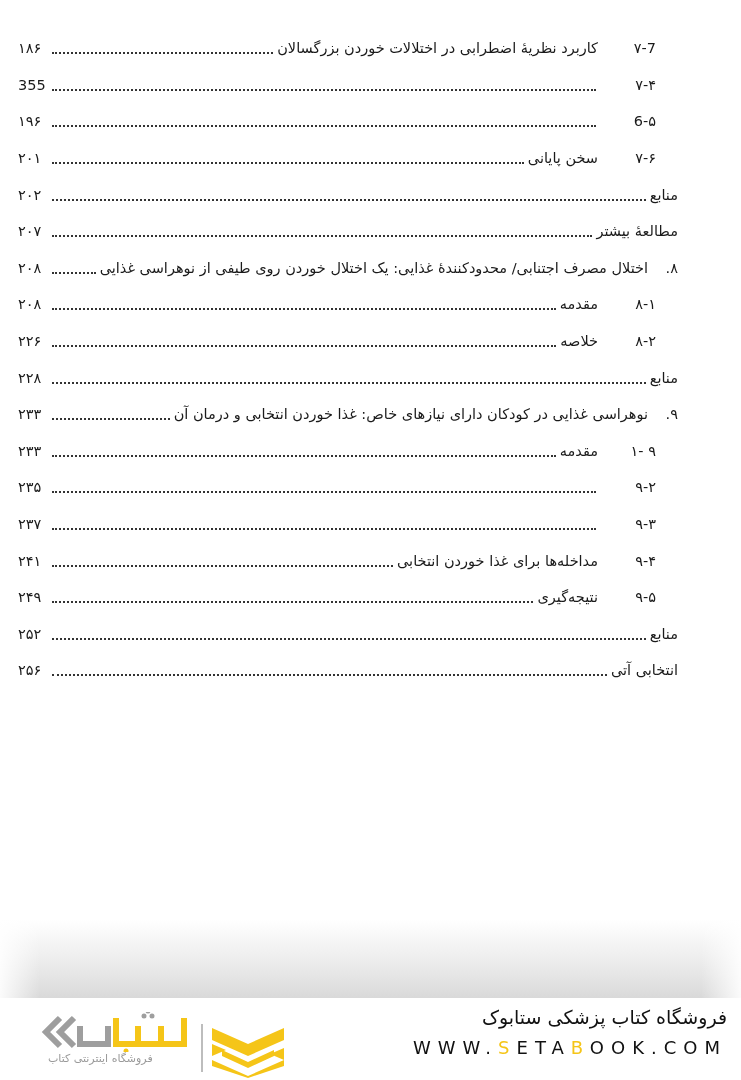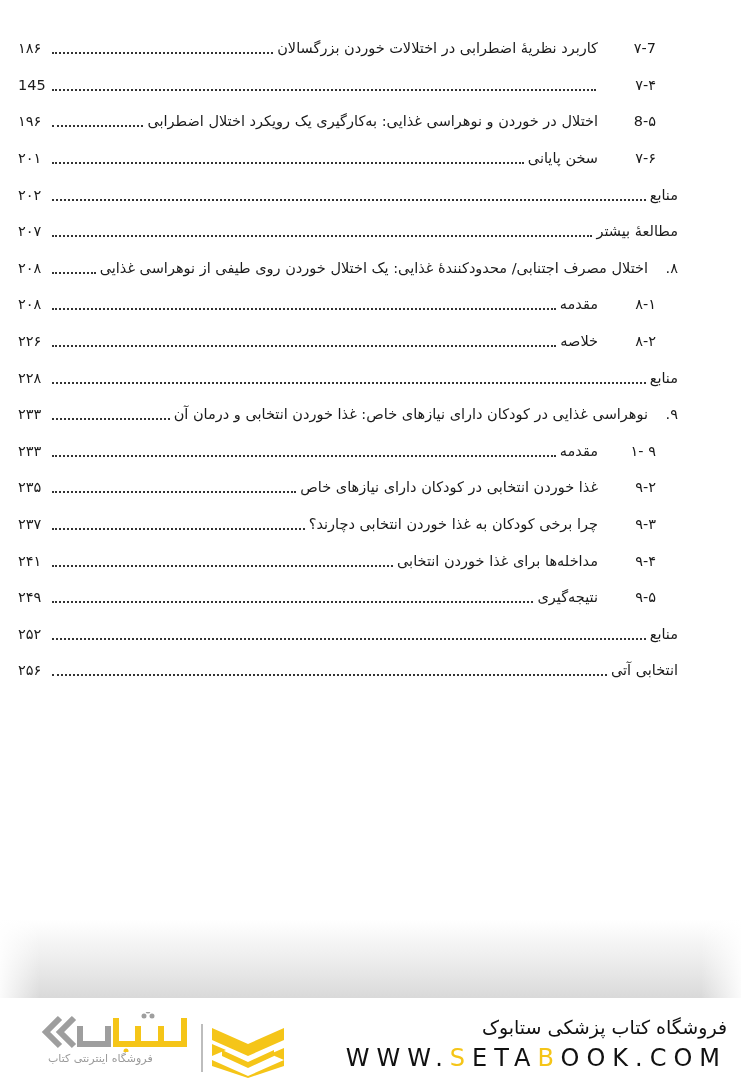--- a/index.html
+++ b/index.html
@@ -95,33 +95,33 @@
     position: absolute;
     left: 0;
     top: 998px;
     width: 741px;
     height: 82px;
     background: #ffffff;
   }
   .brand-text {
     position: absolute;
     right: 14px;
-    top: 16px;
+    top: 6px;
     text-align: right;
     direction: rtl;
   }
   .brand-fa {
     font-size: 19px;
     color: #111;
     line-height: 26px;
   }
   .brand-url {
     direction: ltr;
     font-family: "DejaVu Sans", sans-serif;
-    font-size: 24px;
+    font-size: 18px;
     letter-spacing: 7px;
     color: #111;
     margin-top: 4px;
     line-height: 28px;
   }
   .brand-url .hl { color: #f5c518; }
   .logo {
     position: absolute;
     left: 34px;
     top: 14px;
@@ -168,25 +168,24 @@
   <div class="toc">
     <div class="row sub">
       <span class="num">۷-7</span>
       <span class="title">کاربرد نظریۀ اضطرابی در اختلالات خوردن بزرگسالان</span>
       <span class="dots"></span>
       <span class="page-no">۱۸۶</span>
     </div>
     <div class="row sub">
       <span class="num">۷-۴</span>
       <span class="dots"></span>
-      <span class="page-no">145</span>
-    </div>
-    <div class="row sub">
-      <span class="num">8-۵</span>
-      <span class="title">اختلال در خوردن و نوهراسی غذایی: به‌کارگیری یک رویکرد اختلال اضطرابی</span>
+      <span class="page-no">355</span>
+    </div>
+    <div class="row sub">
+      <span class="num">6-۵</span>
       <span class="dots"></span>
       <span class="page-no">۱۹۶</span>
     </div>
     <div class="row sub">
       <span class="num">۷-۶</span>
       <span class="title">سخن پایانی</span>
       <span class="dots"></span>
       <span class="page-no">۲۰۱</span>
     </div>
     <div class="row plain">
@@ -232,27 +231,25 @@
       <span class="page-no">۲۳۳</span>
     </div>
     <div class="row sub">
       <span class="num">۹ -۱</span>
       <span class="title">مقدمه</span>
       <span class="dots"></span>
       <span class="page-no">۲۳۳</span>
     </div>
     <div class="row sub">
       <span class="num">۹-۲</span>
-      <span class="title">غذا خوردن انتخابی در کودکان دارای نیازهای خاص</span>
       <span class="dots"></span>
       <span class="page-no">۲۳۵</span>
     </div>
     <div class="row sub">
       <span class="num">۹-۳</span>
-      <span class="title">چرا برخی کودکان به غذا خوردن انتخابی دچارند؟</span>
       <span class="dots"></span>
       <span class="page-no">۲۳۷</span>
     </div>
     <div class="row sub">
       <span class="num">۹-۴</span>
       <span class="title">مداخله‌ها برای غذا خوردن انتخابی</span>
       <span class="dots"></span>
       <span class="page-no">۲۴۱</span>
     </div>
     <div class="row sub">

